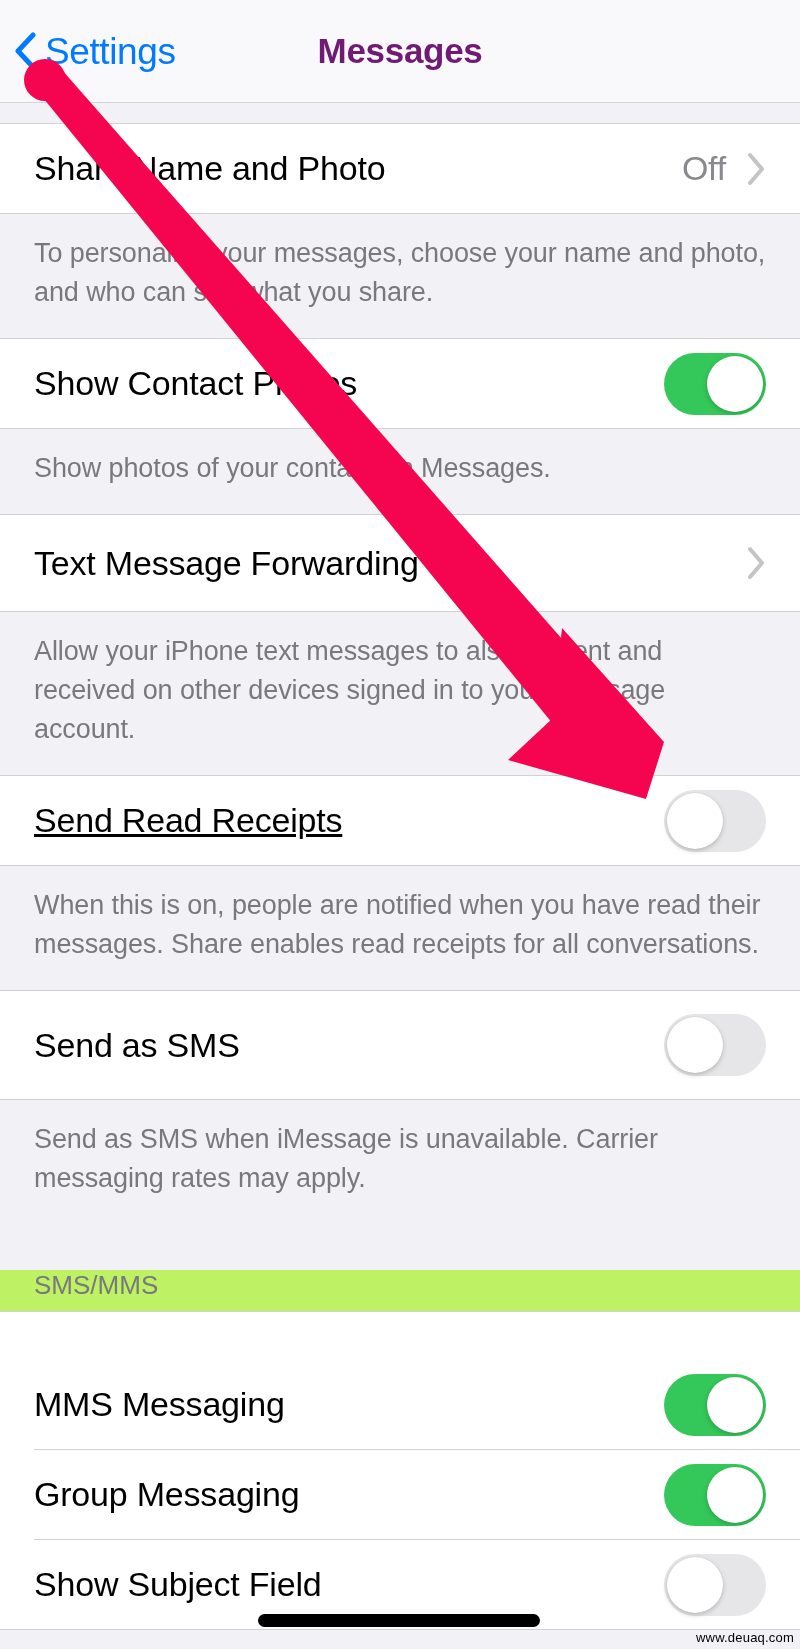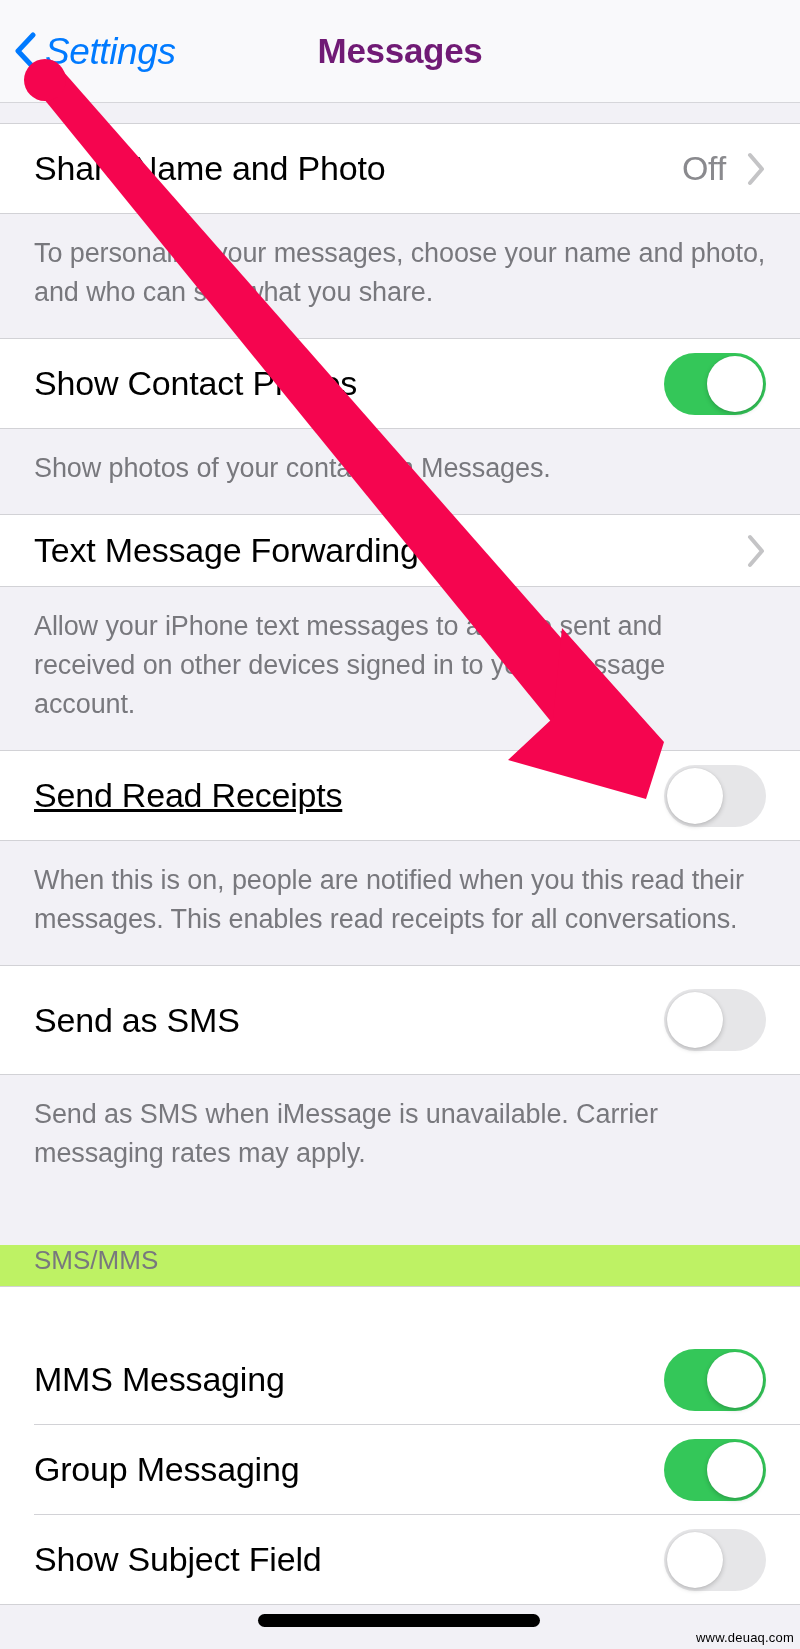--- a/index.html
+++ b/index.html
@@ -29,21 +29,20 @@
     display: flex;
     align-items: center;
   }
   .back-btn {
     position: absolute;
     left: 14px;
     display: flex;
     align-items: center;
     gap: 9px;
     cursor: pointer;
-    font-style: italic;
   }
   .back-chevron {
     display: block;
     width: 22px;
     height: 38px;
   }
   .back-label {
     color: #007AFF;
     font-size: 37px;
     letter-spacing: -0.4px;
@@ -197,37 +196,37 @@
       <div class="rows-block" style="background: rgb(255, 255, 255); border-top: 1px solid rgb(210, 210, 214); border-bottom: 1px solid rgb(210, 210, 214);">
         <div class="row inner" style="height: 89px;">
           <div class="row-title">Show Contact Photos</div>
           <div class="switch on">
             <div class="knob"></div>
           </div>
         </div>
       </div>
       <div class="footnote">Show photos of your contacts in Messages.</div>
       <div class="rows-block" style="background: rgb(255, 255, 255); border-top: 1px solid rgb(210, 210, 214); border-bottom: 1px solid rgb(210, 210, 214);">
-        <div class="row inner" style="height: 71px;">
+        <div class="row inner" style="height: 96px;">
           <div class="row-title">Text Message Forwarding</div>
           <svg class="disclosure" viewBox="0 0 20 34">
             <polyline points="4,3 16,17 4,31" fill="none" stroke="#C4C4C6" stroke-width="4" stroke-linecap="round" stroke-linejoin="round"></polyline>
           </svg>
         </div>
       </div>
       <div class="footnote">Allow your iPhone text messages to also be sent and received on other devices signed in to your iMessage account.</div>
       <div class="rows-block" style="background: rgb(255, 255, 255); border-top: 1px solid rgb(210, 210, 214); border-bottom: 1px solid rgb(210, 210, 214); text-decoration: underline;">
         <div class="row inner" style="height: 89px;">
           <div class="row-title">Send Read Receipts</div>
           <div class="switch off">
             <div class="knob"></div>
           </div>
         </div>
       </div>
-      <div class="footnote">When this is on, people are notified when you this read their messages. This enables read receipts for all conversations.</div>
+      <div class="footnote">When this is on, people are notified when you have read their messages. Share enables read receipts for all conversations.</div>
       <div class="rows-block" style="background: rgb(255, 255, 255); border-top: 1px solid rgb(210, 210, 214); border-bottom: 1px solid rgb(210, 210, 214);">
         <div class="row inner" style="height: 108px;">
           <div class="row-title">Send as SMS</div>
           <div class="switch off">
             <div class="knob"></div>
           </div>
         </div>
       </div>
       <div class="footnote">Send as SMS when iMessage is unavailable. Carrier messaging rates may apply.</div>
       <div class="group-gap" style="height: 46px;"></div>

